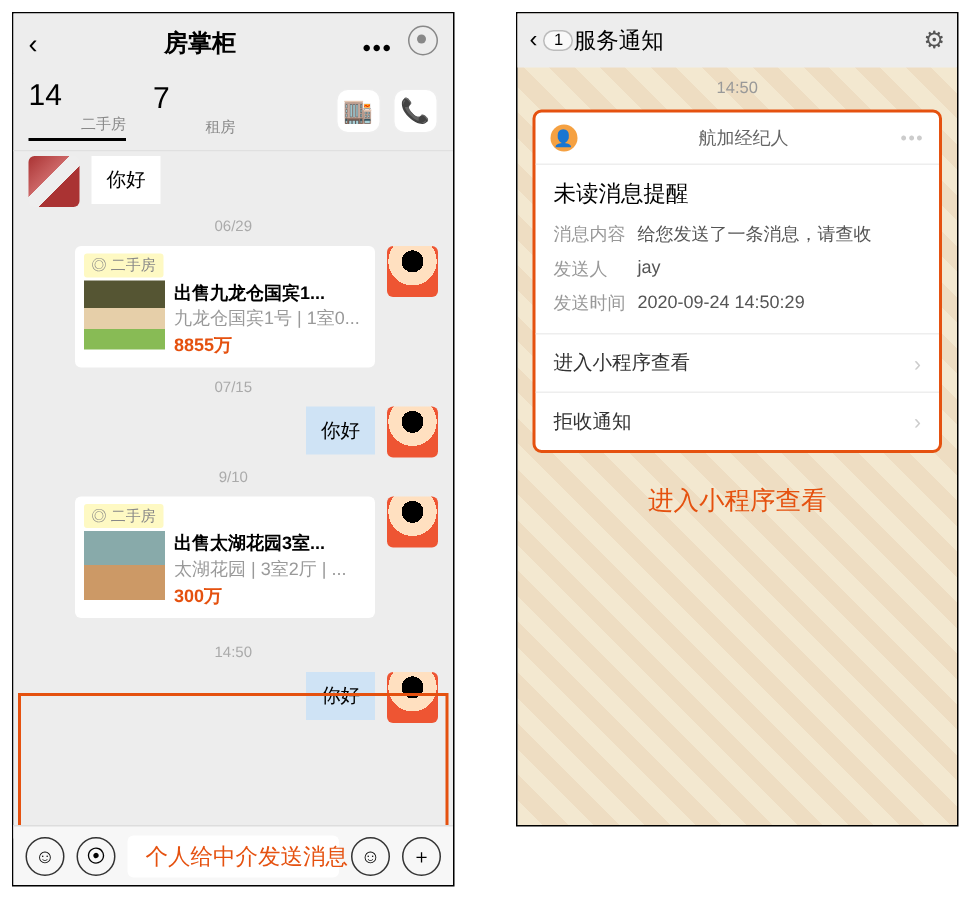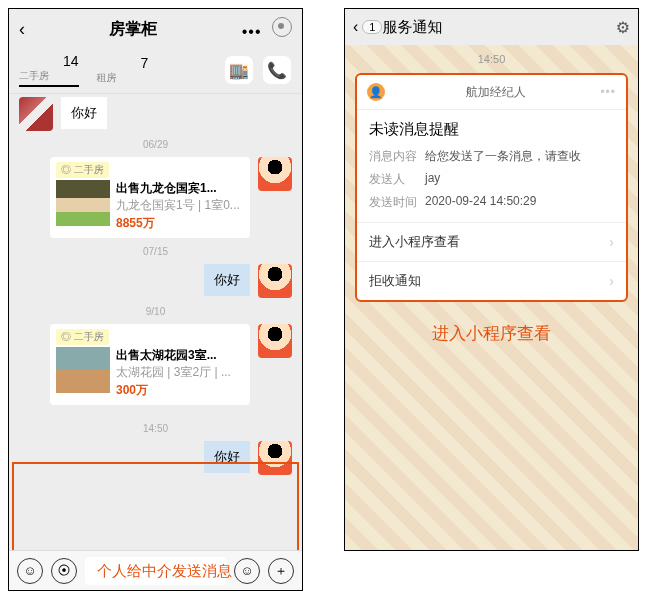--- a/index.html
+++ b/index.html
@@ -11,22 +11,22 @@
   
   .hdr { height: 40px; background: #ededed; display: flex; align-items: center; justify-content: space-between; padding: 0 10px; }
   .hdr-back { font-size: 18px; color: #000; }
   .hdr-title { font-size: 16px; font-weight: 600; color: #000; flex: 1; text-align: center; }
   .hdr-more { font-size: 16px; letter-spacing: 1px; }
   .pair-circle { width: 20px; height: 20px; border: 1.5px solid #888; border-radius: 50%; display: inline-block; position: relative; margin-left: 6px; }
   .pair-circle::after { content: ""; position: absolute; width: 6px; height: 6px; border-radius: 50%; background: #888; left: 5px; top: 5px; }
 
   .tabs { display: flex; align-items: center; padding: 4px 10px 6px 10px; background: #ededed; border-bottom: 1px solid #e0e0e0; }
   .tab { margin-right: 18px; }
-  .tab-num { font-size: 14px; color: #000; margin-left: 44px; }
-  .tab-lbl { font-size: 10px; color: #888; }
+  .tab-num { font-size: 20px; color: #000; }
+  .tab-lbl { font-size: 10px; color: #888; margin-left: 35px; }
   .tab-active .tab-num { color: #000; }
   .tab-active { border-bottom: 2px solid #000; padding-bottom: 2px; }
   .tab-icons { margin-left: auto; display: flex; gap: 8px; }
   .ticon { width: 30px; height: 30px; border-radius: 8px; border: 1px solid #eee; background: #fff; display: flex; align-items: center; justify-content: center; font-size: 16px; }
 
   .chat-body { height: 458px; overflow: hidden; background: #ededed; position: relative; }
   .date-sep { text-align: center; font-size: 10px; color: #aaa; margin: 5px 0 4px; }
   .msg-row { display: flex; align-items: flex-start; padding: 3px 10px; }
   .msg-row.left { justify-content: flex-start; }
   .msg-row.right { justify-content: flex-end; }

